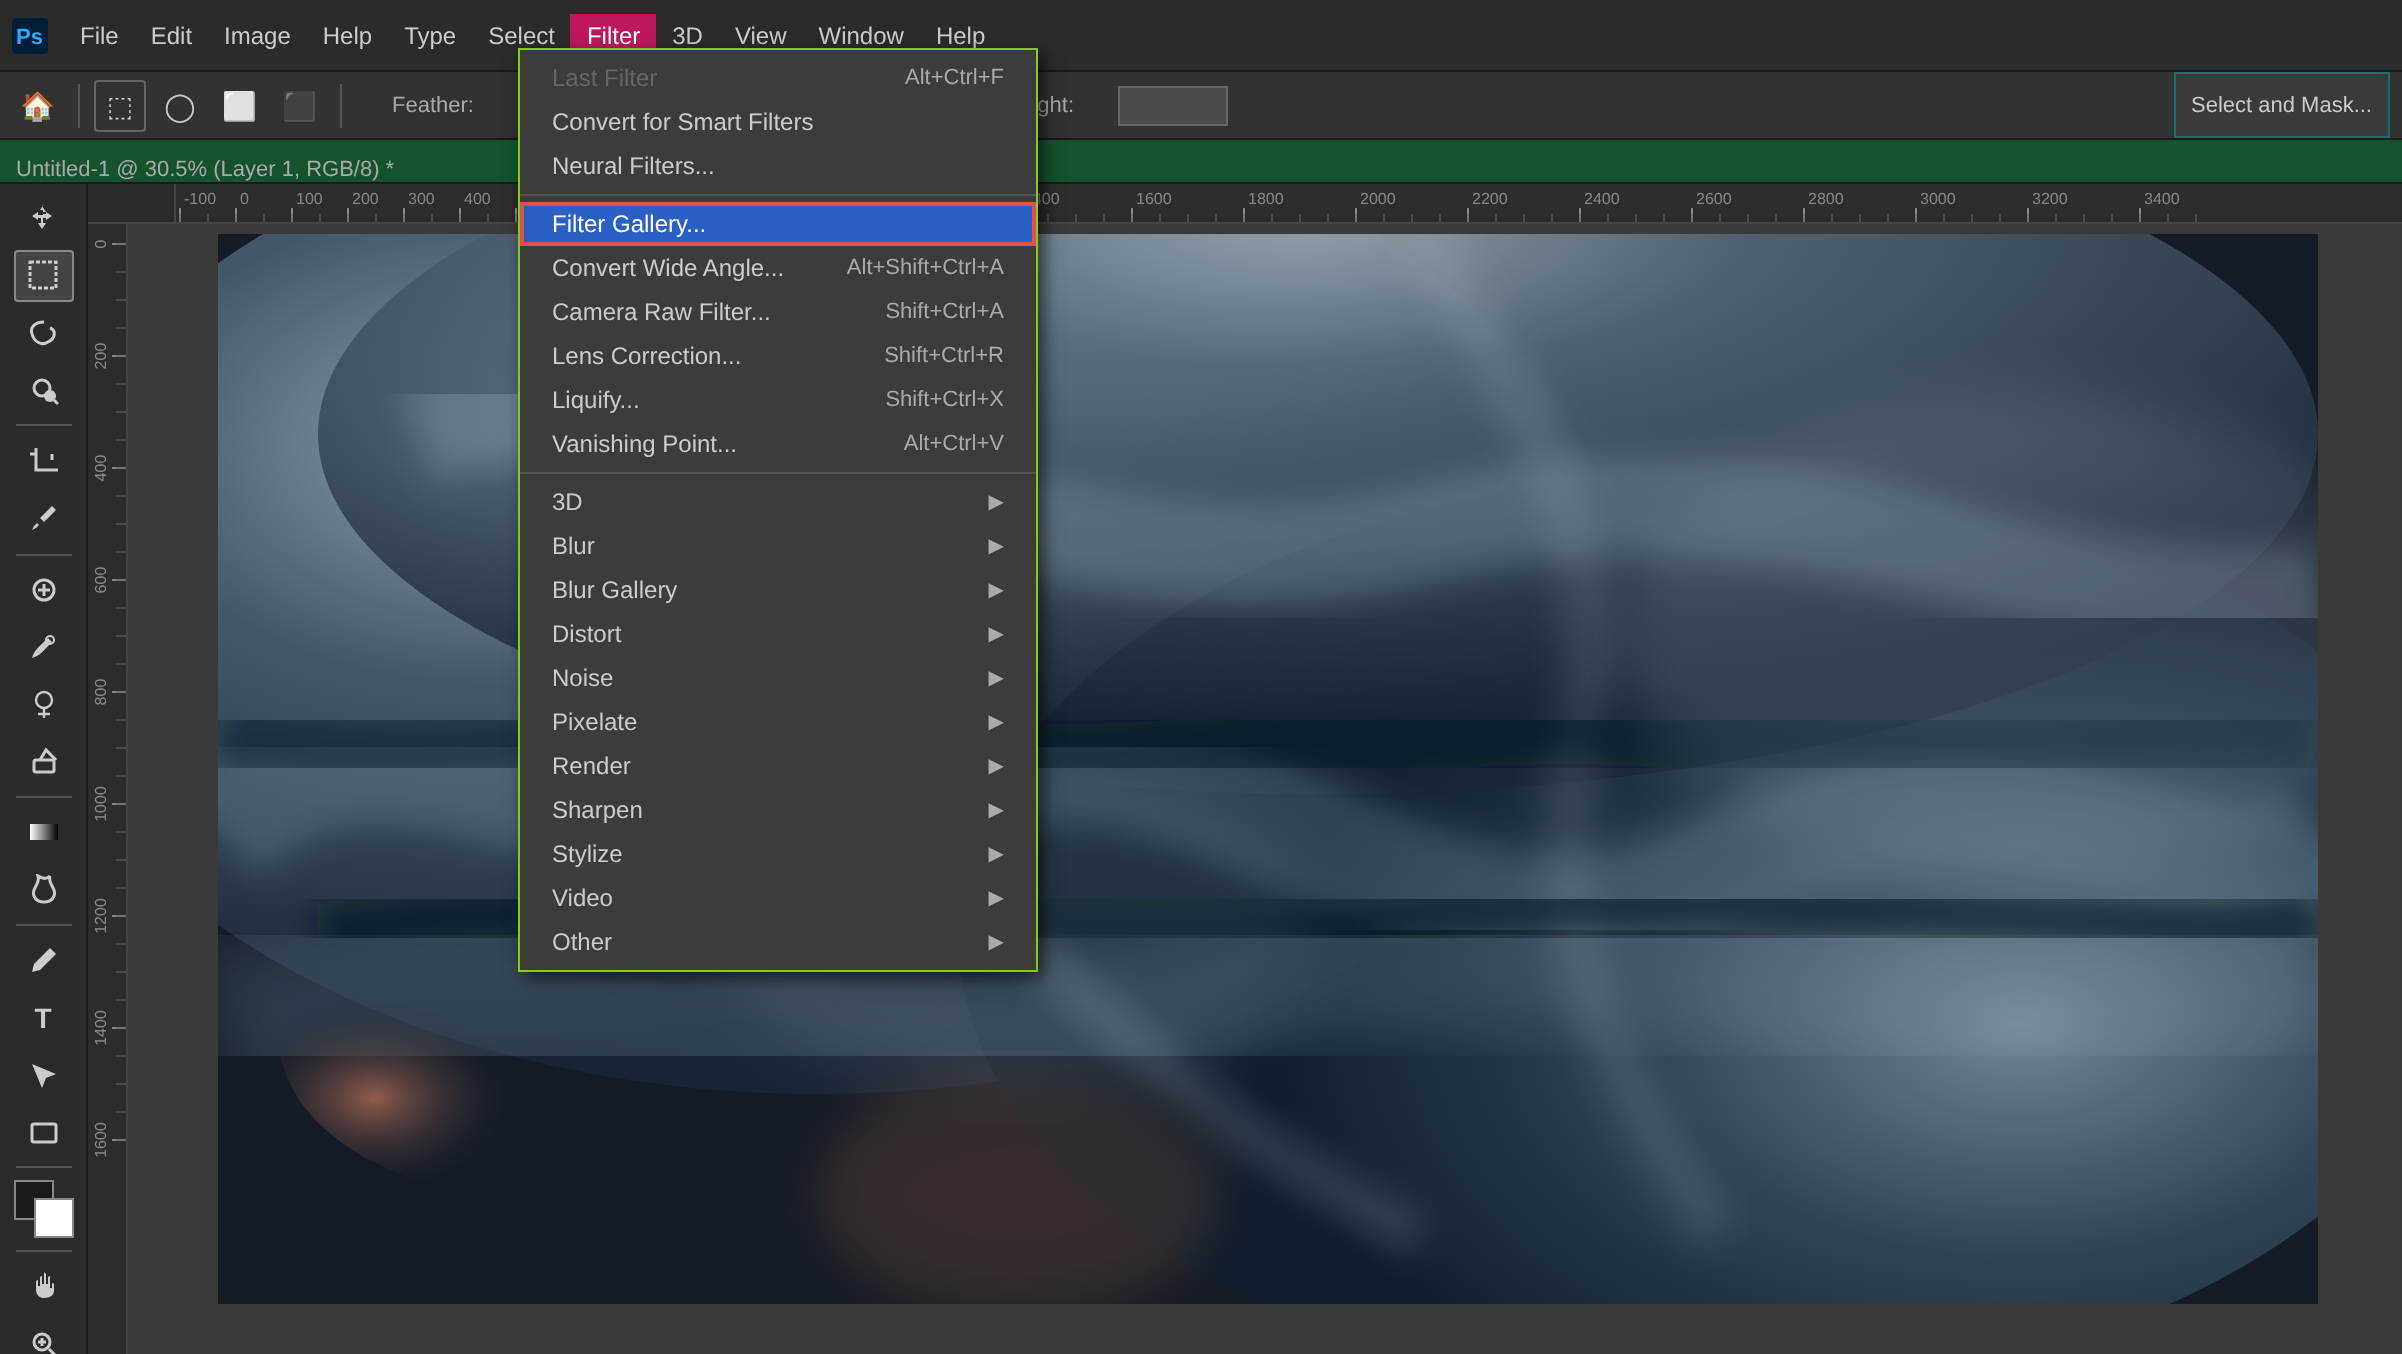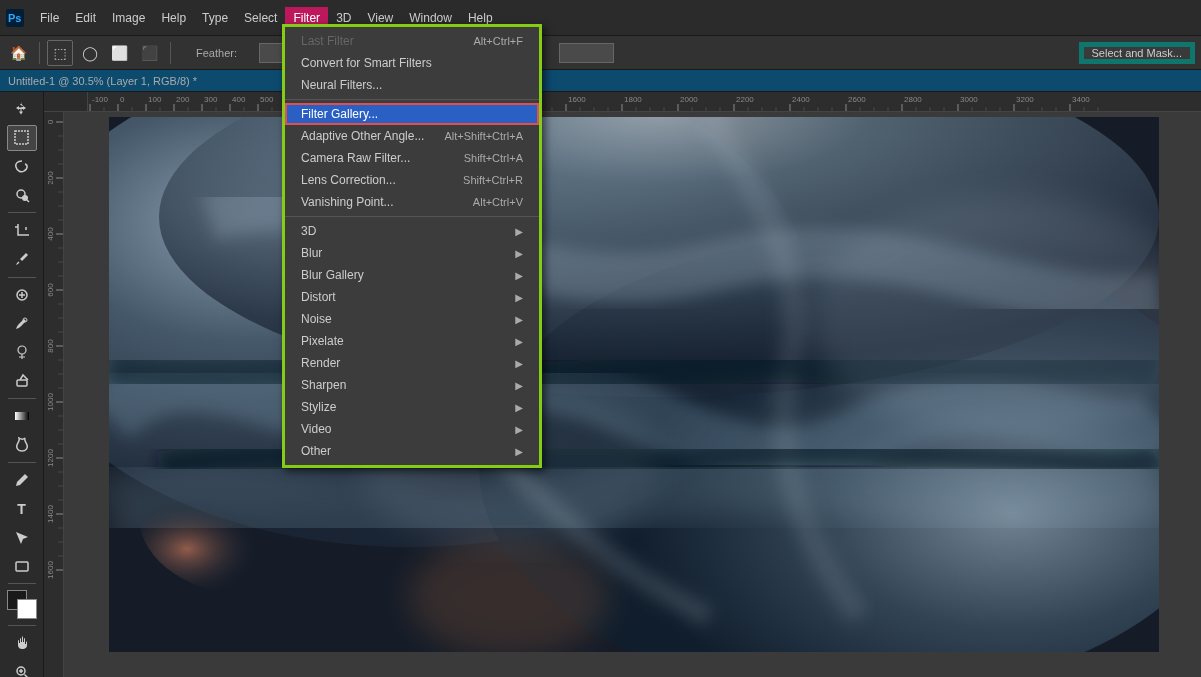--- a/index.html
+++ b/index.html
@@ -73,36 +73,36 @@
       background: #4a4a4a;
       border: 1px solid #666;
       color: #ccc;
       font-size: 11px;
       width: 50px;
       height: 20px;
       padding: 0 3px;
     }
     .toolbar-mask-btn {
       background: #3a3a3a;
-      border: 5px solid #0f766e;
+      border: 1px solid #0f766e;
       color: #ccc;
       font-size: 11px;
-      height: 22px;
+      height: 33px;
       padding: 0 8px;
       cursor: pointer;
       margin-left: auto;
     }
 
     
     #doc-bar {
       height: 22px;
-      background: #0c4a6e;
+      background: #14532d;
       border-bottom: 1px solid #1a1a1a;
       display: flex;
-      align-items: center;
+      align-items: flex-end;
       padding: 0 8px;
       font-size: 11px;
       color: #aaa;
     }
 
     
     #main {
       display: flex;
       height: calc(677px - 24px - 34px - 22px);
     }
@@ -201,24 +201,24 @@
     
     #dropdown-overlay {
       position: absolute;
       top: 0; left: 0;
       width: 100%; height: 100%;
       z-index: 100;
     }
     #filter-menu {
       position: absolute;
       top: 24px;
-      left: 282px;
+      left: 259px;
       width: 260px;
       background: #3c3c3c;
-      border: 3px solid #84cc16;
+      border: 1px solid #84cc16;
       box-shadow: 3px 3px 8px rgba(0,0,0,0.6);
       z-index: 200;
     }
     .menu-section {
       border-bottom: 1px solid #555;
       padding: 3px 0;
     }
     .menu-row {
       display: flex;
       align-items: center;
@@ -673,32 +673,36 @@
       <div class="menu-row">
         <span>Neural Filters...</span>
       </div>
     </div>
 
     <div class="menu-section">
       <div class="menu-row highlighted">
         <span>Filter Gallery...</span>
       </div>
       <div class="menu-row">
-        <span>Adaptive Other Angle...</span>
+        <span>Convert Wide Angle...</span>
         <span class="shortcut">Alt+Shift+Ctrl+A</span>
       </div>
       <div class="menu-row">
         <span>Camera Raw Filter...</span>
         <span class="shortcut">Shift+Ctrl+A</span>
       </div>
       <div class="menu-row">
         <span>Lens Correction...</span>
         <span class="shortcut">Shift+Ctrl+R</span>
       </div>
       <div class="menu-row">
+        <span>Liquify...</span>
+        <span class="shortcut">Shift+Ctrl+X</span>
+      </div>
+      <div class="menu-row">
         <span>Vanishing Point...</span>
         <span class="shortcut">Alt+Ctrl+V</span>
       </div>
     </div>
 
     <div class="menu-section" style="border-bottom:none;">
       <div class="menu-row">
         <span>3D</span>
         <span class="arrow">▶</span>
       </div>

